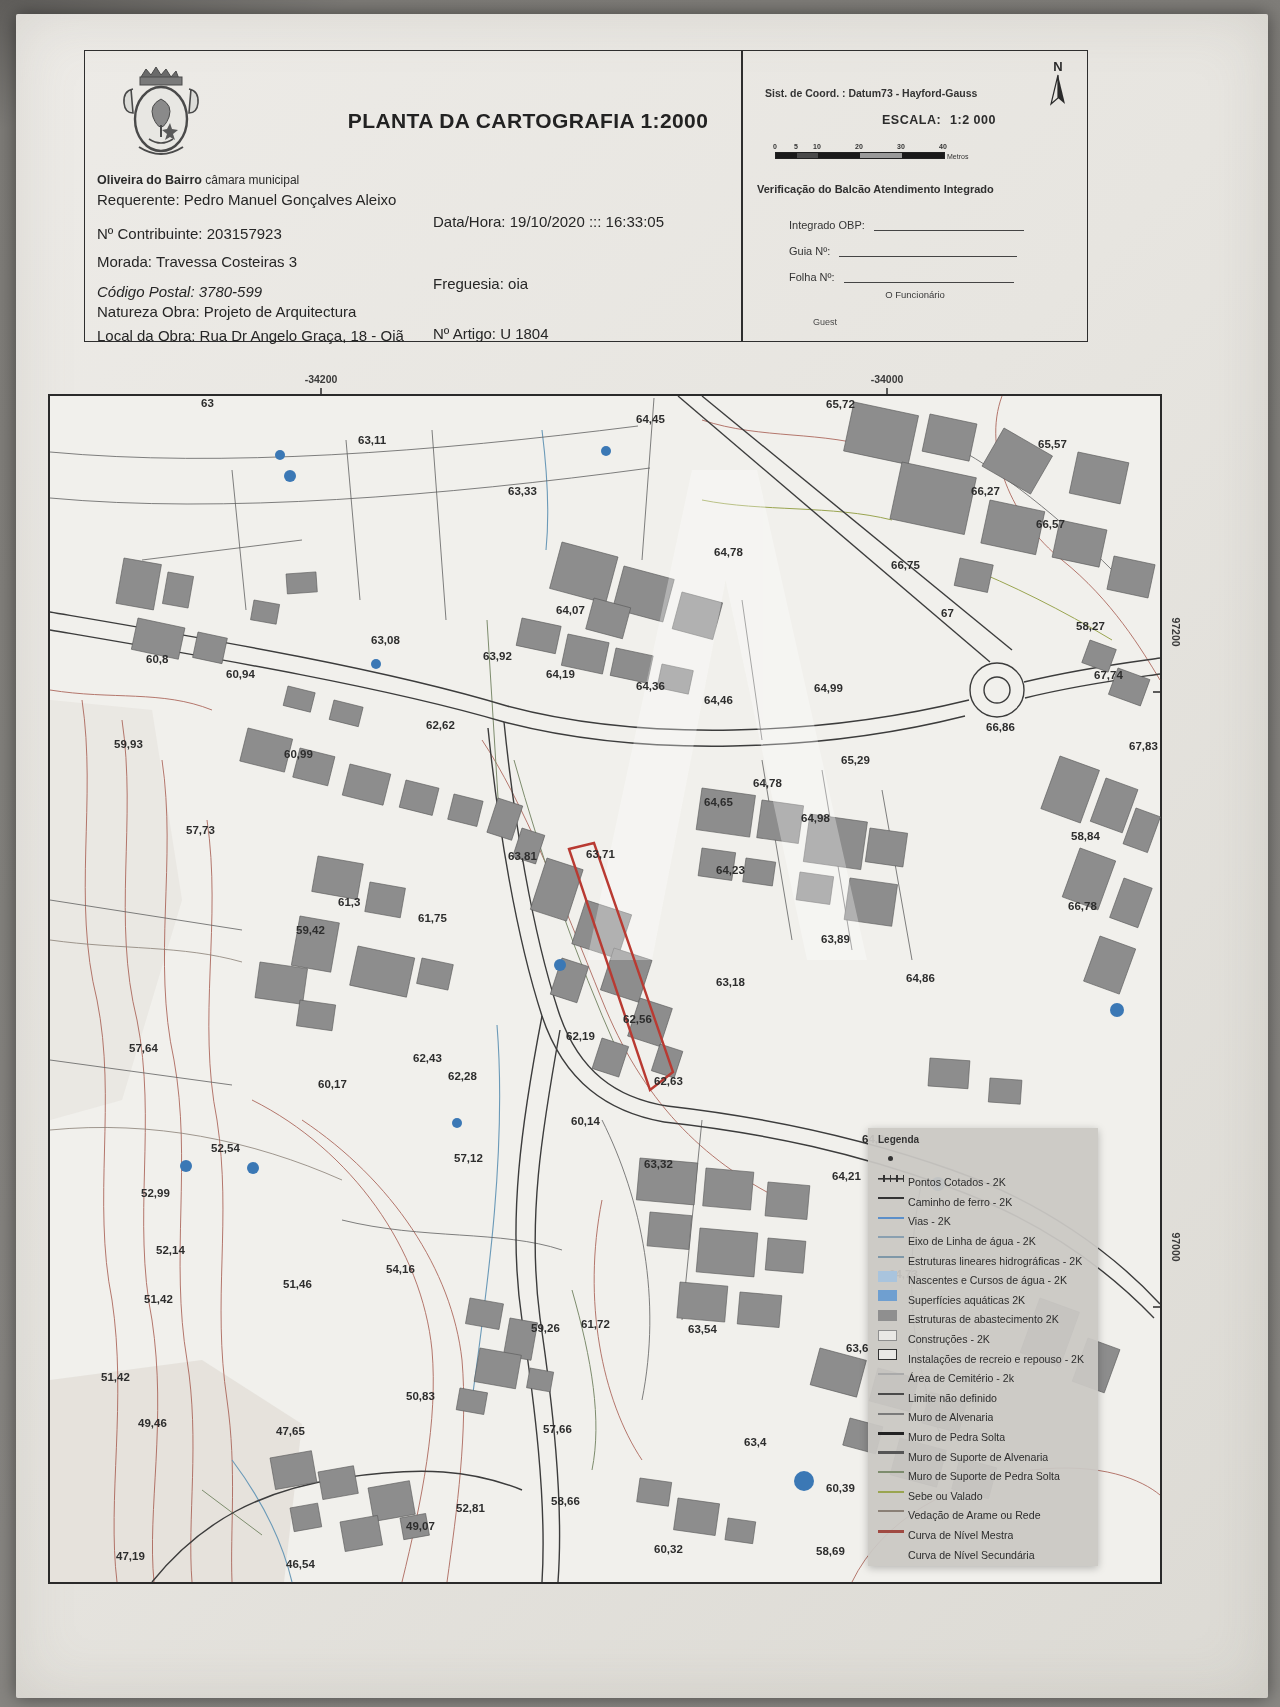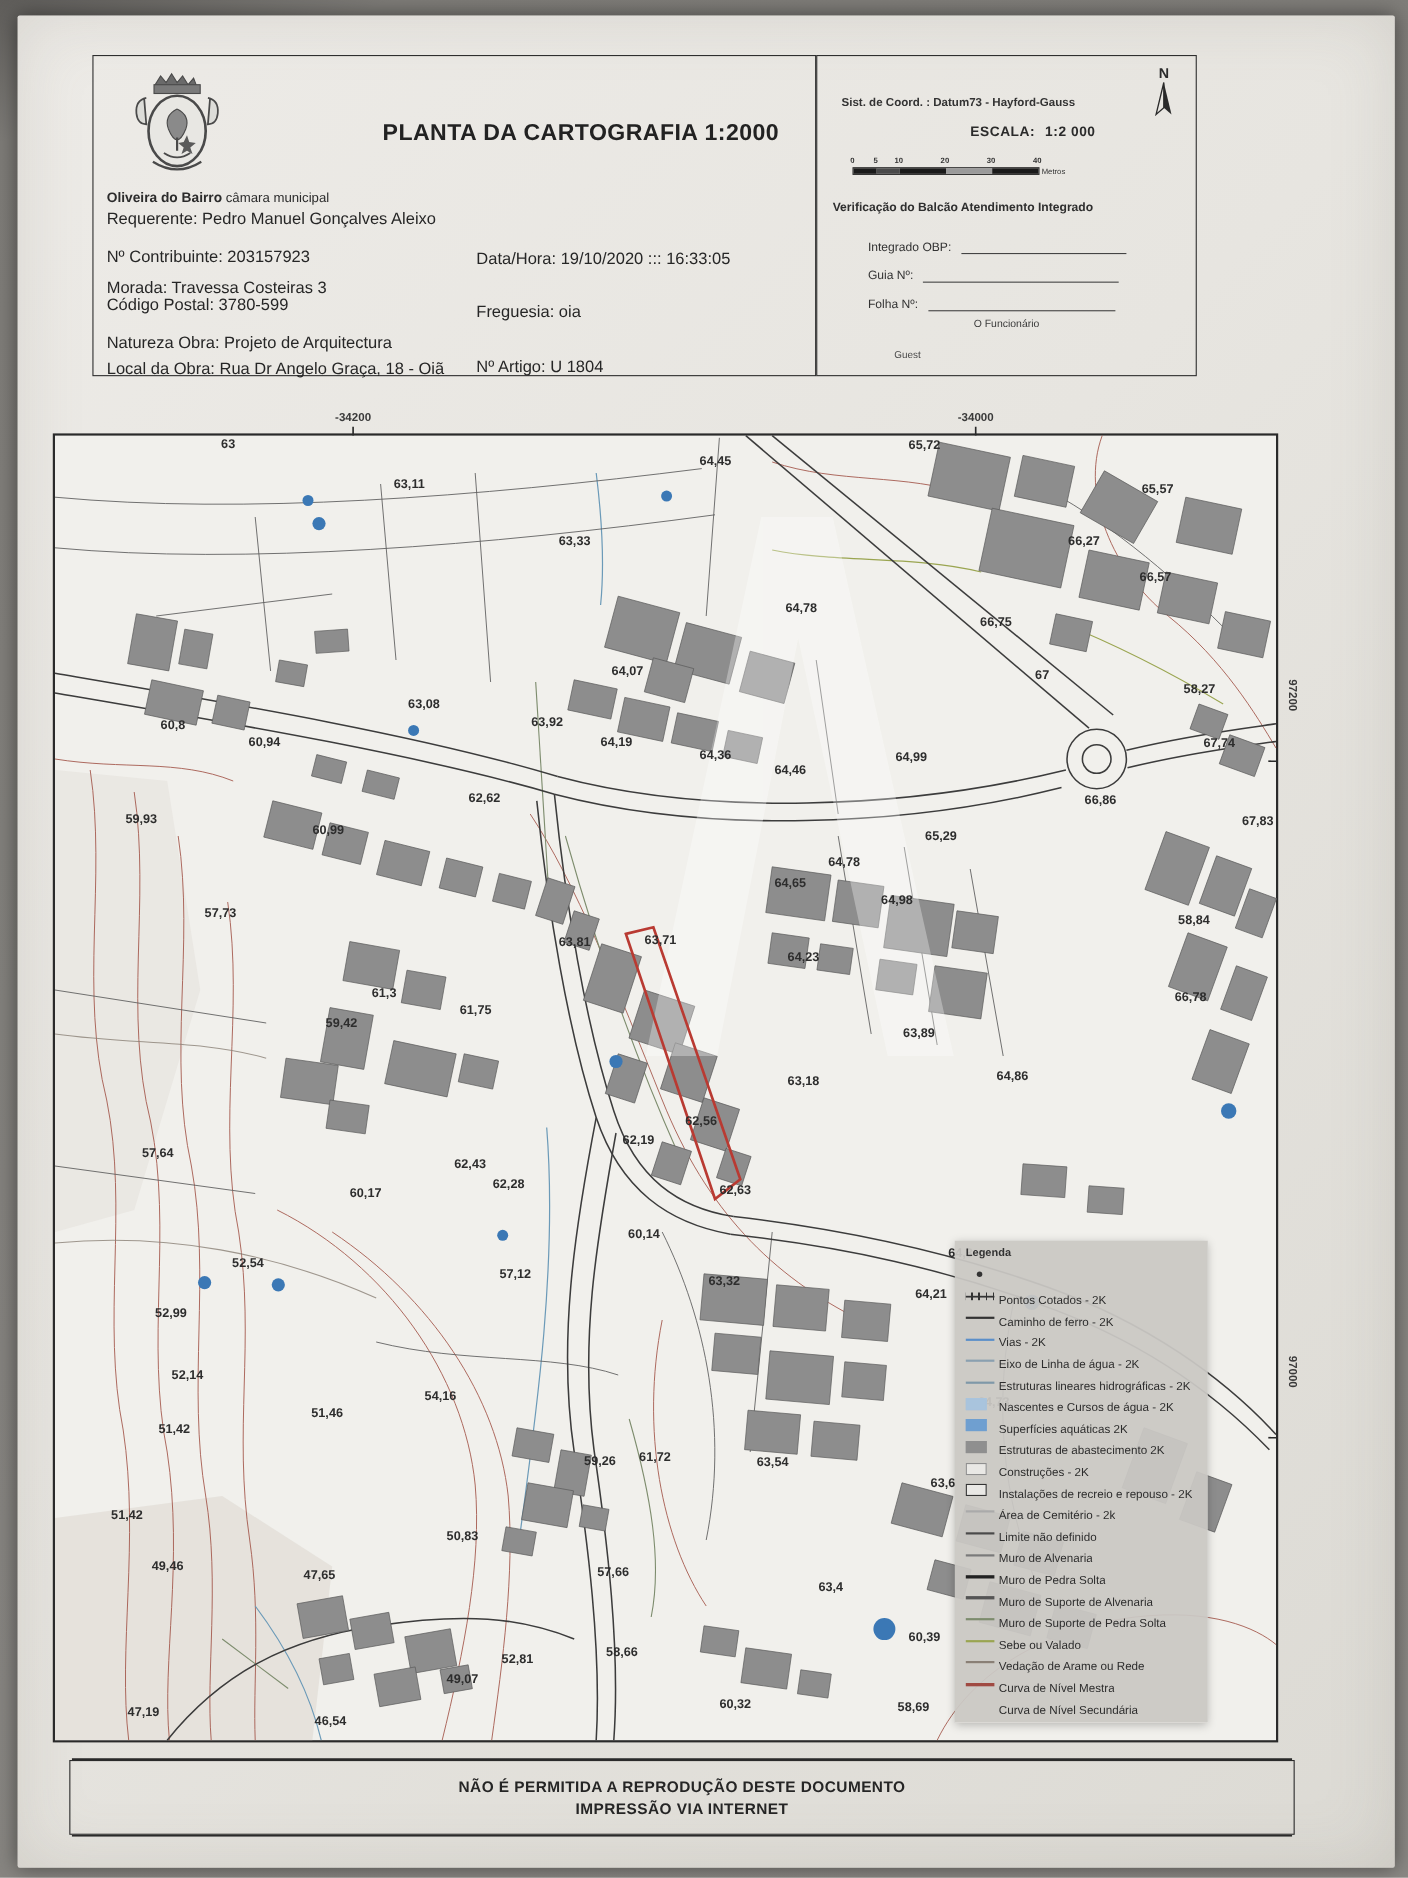--- a/index.html
+++ b/index.html
@@ -86,23 +86,23 @@
           <path d="M36,76 q12,8 24,0" stroke-width="1.6"></path>
           <path d="M54,66 l3,-6 2,6 6,1 -5,4 2,6 -5,-3 -5,3 2,-6 -5,-4 z" fill="#5a5a5a" stroke-width="0"></path>
           <path d="M26,84 q22,14 44,0" stroke-width="2"></path>
         </g>
       </svg>
     </div>
     <div id="muni-line"><b>Oliveira do Bairro</b><span> câmara municipal</span></div>
     <div id="doc-title">PLANTA DA CARTOGRAFIA 1:2000</div>
     <div class="fld" style="left:12px;top:140px;">Requerente: Pedro Manuel Gonçalves Aleixo</div>
     <div class="fld" style="left:12px;top:174px;">Nº Contribuinte: 203157923</div>
-    <div class="fld" style="left:348px;top:176px;">Data/Hora: 19/10/2020 ::: 16:33:05</div>
+    <div class="fld" style="left:348px;top:162px;">Data/Hora: 19/10/2020 ::: 16:33:05</div>
     <div class="fld" style="left:12px;top:202px;">Morada: Travessa Costeiras 3</div>
-    <div class="fld" style="left:12px;top:218px;">Código Postal: 3780-599</div>
+    <div class="fld" style="left:12px;top:232px;font-style:italic;">Código Postal: 3780-599</div>
     <div class="fld" style="left:348px;top:224px;">Freguesia: oia</div>
     <div class="fld" style="left:12px;top:252px;">Natureza Obra: Projeto de Arquitectura</div>
     <div class="fld" style="left:12px;top:276px;">Local da Obra: Rua Dr Angelo Graça, 18 - Oiã</div>
     <div class="fld" style="left:348px;top:274px;">Nº Artigo: U 1804</div>
   </div>
 
   <div class="box" id="hdr-right">
     <div id="north">
       <div class="n">N</div>
       <svg width="18" height="34" viewBox="0 0 18 34">
@@ -568,18 +568,14 @@
         </div>
         <div class="leg-row">
           <span class="leg-sym">
             <span class="sym-thick" style="background: rgb(160, 74, 66);"></span>
           </span>
           <span class="leg-label">Curva de Nível Secundária</span>
         </div>
       </div>
   </div>
 
-  <div class="box" id="footer">
-    <div class="foot-line">NÃO É PERMITIDA A REPRODUÇÃO DESTE DOCUMENTO</div>
-    <div class="foot-line">IMPRESSÃO VIA INTERNET</div>
-  </div>
 
 </div>
 
 </body></html>

